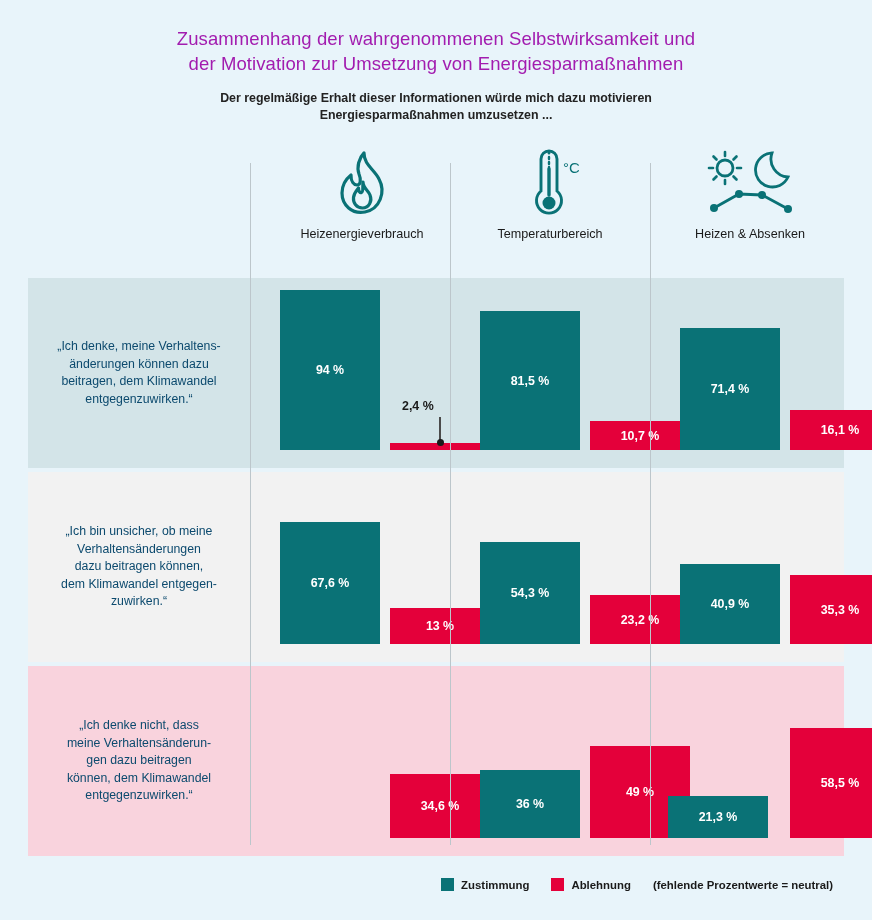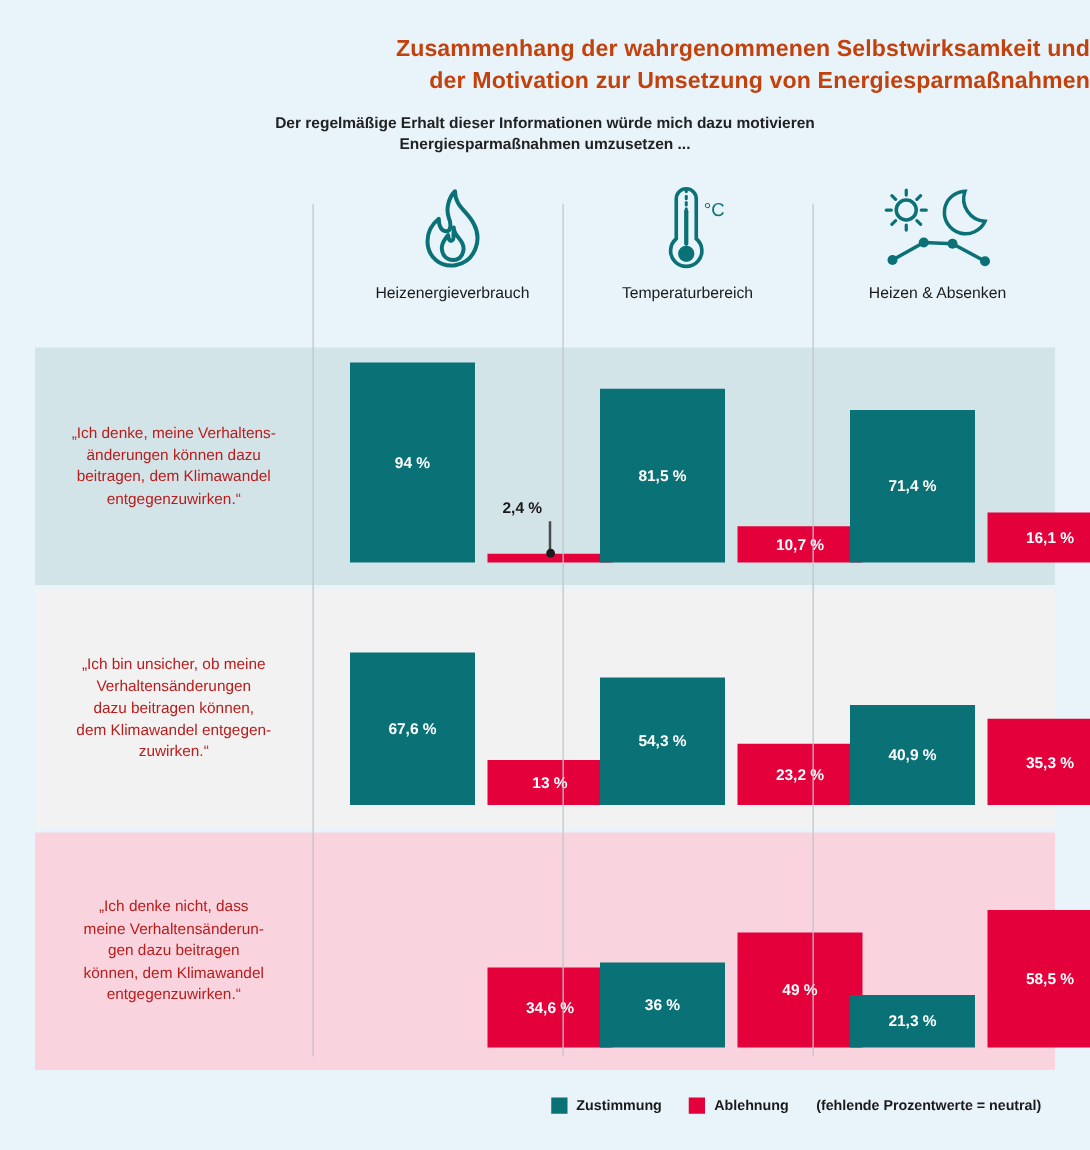--- a/index.html
+++ b/index.html
@@ -8,22 +8,22 @@
     background: #e8f4fa;
     font-family: "Liberation Sans", sans-serif;
     color: #1a1a1a;
     overflow: hidden;
   }
   .page { position: relative; width: 872px; height: 920px; }
 
   
   .titles { padding-top: 26px; text-align: center; }
   .title-line {
-    font-size: 18.5px; font-weight: bold; line-height: 25px;
-    color: #c2410c; letter-spacing: 0.1px; text-align: right;
+    font-size: 18.5px; font-weight: normal; line-height: 25px;
+    color: #a21caf; letter-spacing: 0.1px;
   }
   .subtitle { margin-top: 14px; }
   .sub-line {
     font-size: 12.4px; font-weight: bold; line-height: 17px; color: #222;
   }
 
   
   .colhead {
     position: absolute; left: 0; top: 140px; width: 872px; height: 123px;
   }
@@ -44,21 +44,21 @@
   }
 
   
   .rowband { position: absolute; left: 28px; width: 816px; }
   .rowband .leftlabel {
     position: absolute; left: 0; top: 0; width: 222px; height: 100%;
     display: flex; align-items: center; justify-content: center;
     padding: 0 12px; text-align: center;
   }
   .leftlabel-text {
-    font-size: 12.3px; line-height: 17.5px; color: #b91c1c;
+    font-size: 12.3px; line-height: 17.5px; color: #0c4a6e;
   }
 
   
   .bargroup {
     position: absolute; bottom: 0; height: 100%;
   }
   .bar {
     position: absolute; bottom: 18px;
     display: flex; align-items: center; justify-content: center;
   }
@@ -243,21 +243,21 @@
     <div class="bargroup" style="left:422px; width:200px;">
       <div class="bar agree" style="left:30px; width:100px; height:68px;">
         <span class="bar-label">36 %</span>
       </div>
       <div class="bar disagree" style="left:140px; width:100px; height:92px;">
         <span class="bar-label">49 %</span>
       </div>
     </div>
 
     <div class="bargroup" style="left:622px; width:200px;">
-      <div class="bar agree" style="left:30px; width:100px; height:42px;">
+      <div class="bar agree" style="left:18px; width:100px; height:42px;">
         <span class="bar-label">21,3 %</span>
       </div>
       <div class="bar disagree" style="left:140px; width:100px; height:110px;">
         <span class="bar-label">58,5 %</span>
       </div>
     </div>
   </div>
 
   <div class="vdiv" style="left:250px;"></div>
   <div class="vdiv" style="left:450px;"></div>

